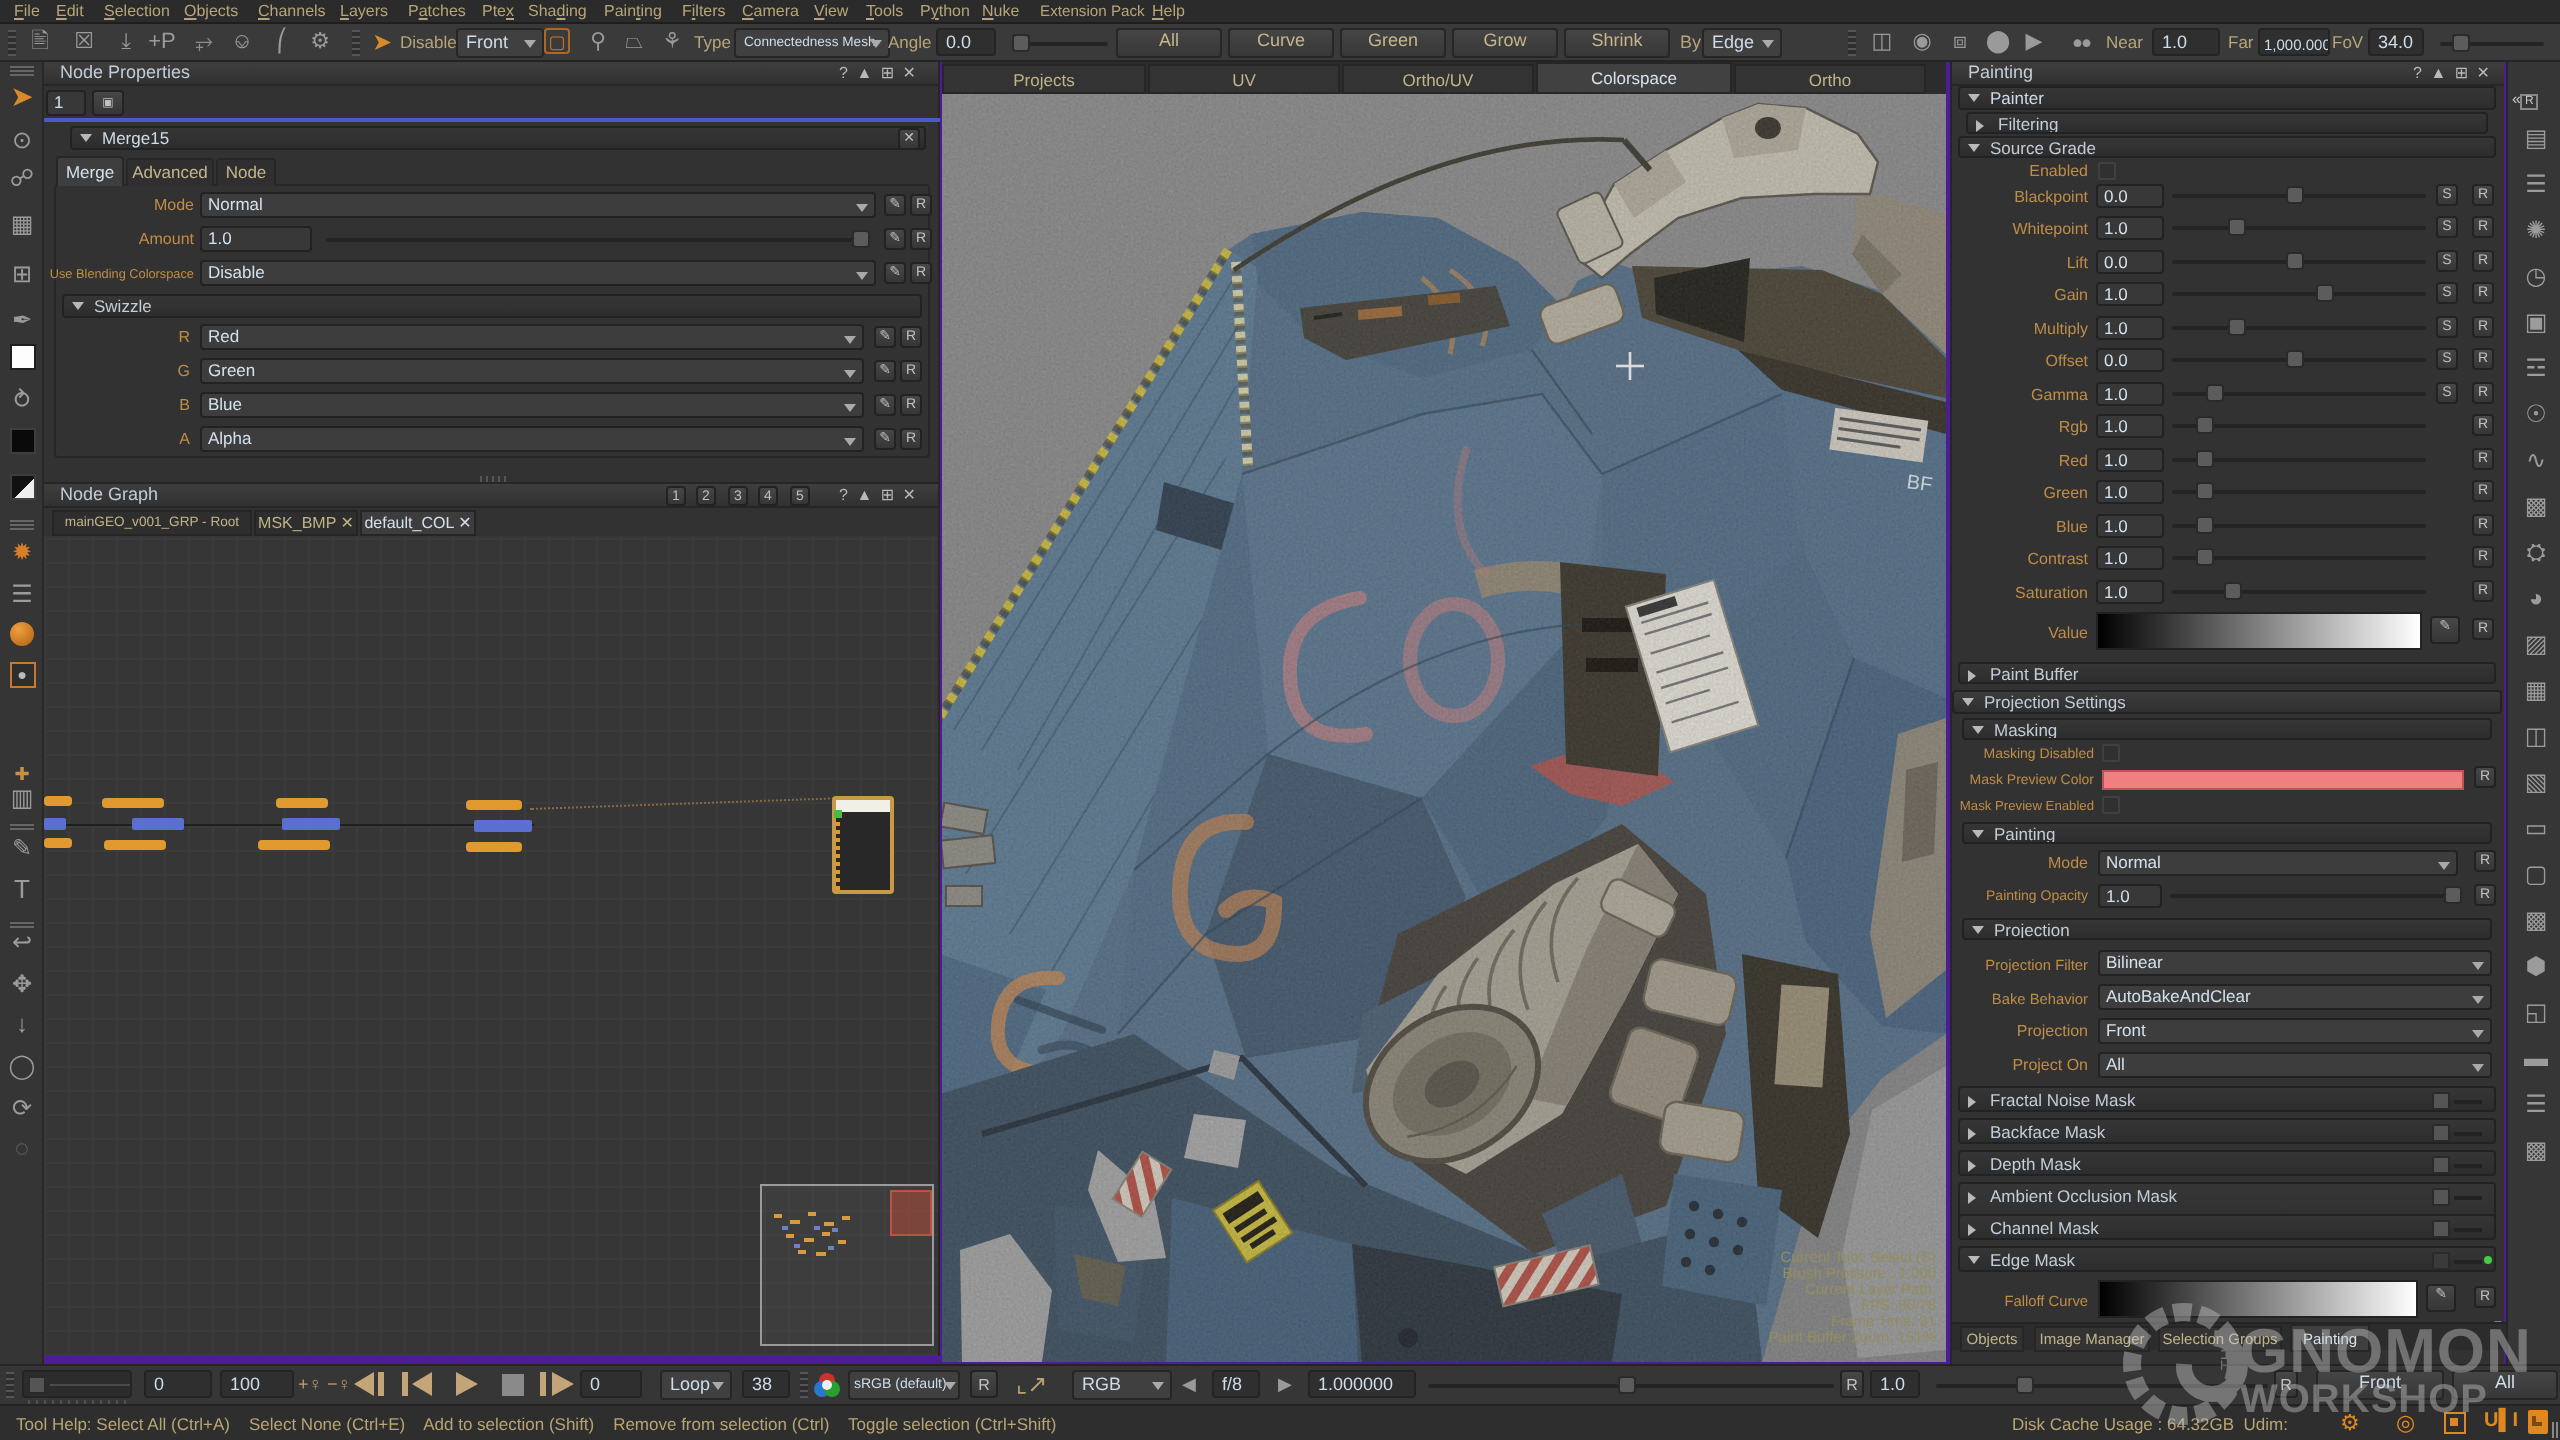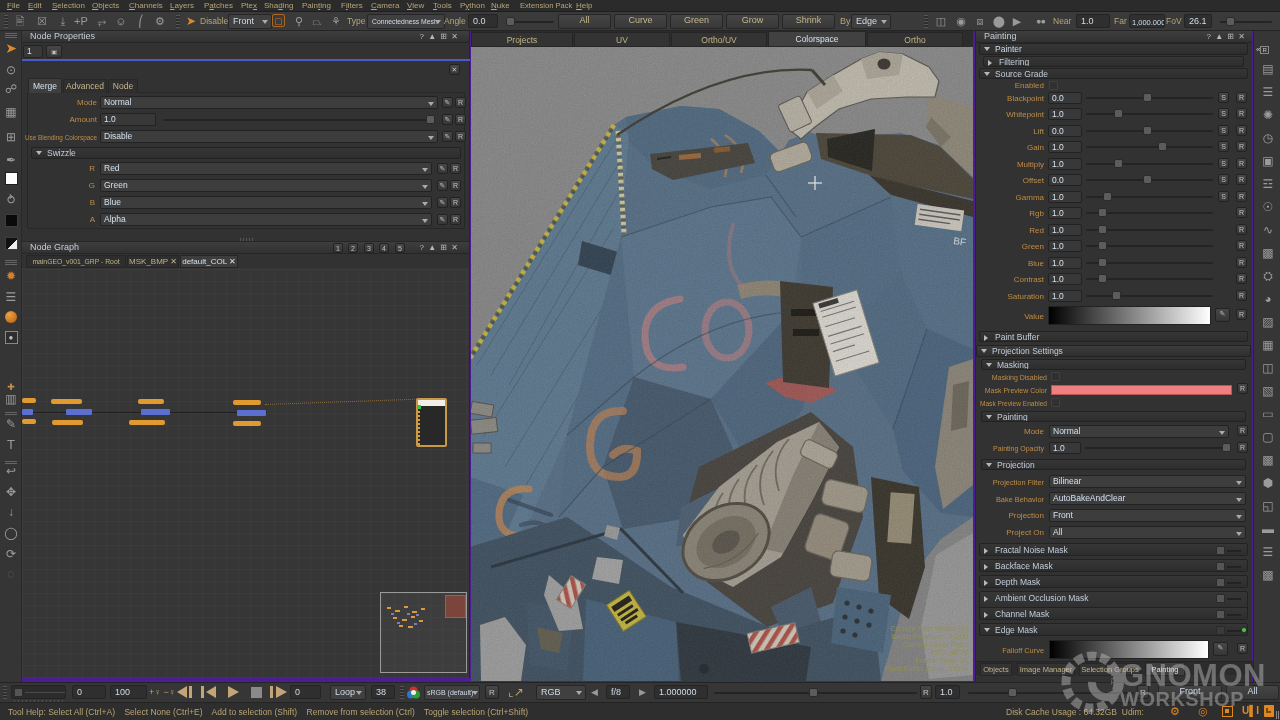--- a/index.html
+++ b/index.html
@@ -98,21 +98,21 @@
 <div class="tbi" style="left:953px">◉</div>
 <div class="tbi" style="left:972px">⧈</div>
 <div class="tbi" style="left:991px">⬤</div>
 <div class="tbi" style="left:1009px">▶</div>
 <div class="tbi" style="left:1033px;font-size:9px">⦁⦁</div>
 <div class="tblbl" style="left:1053px;font-size:8.5px">Near</div>
 <div class="tbin" style="left:1076px;width:34px">1.0</div>
 <div class="tblbl" style="left:1114px;font-size:8.5px">Far</div>
 <div class="tbin" style="left:1129px;width:36px;font-size:7.5px;padding:3px 1px 1px 2px">1,000.000</div>
 <div class="tblbl" style="left:1166px;font-size:8.5px">FoV</div>
-<div class="tbin" style="left:1184px;width:28px">26.1</div>
+<div class="tbin" style="left:1184px;width:28px">34.0</div>
       <div class="slider" style="left:1220px;top:9px;width:52px">
         <div class="slh" style="left:6px"></div>
       </div>
 </div>
 <div id="ltools">
 <div class="lti" style="top:0px;height:8px">
         <div style="margin:2px auto;width:12px;height:5px;background:repeating-linear-gradient(0deg,#666 0 1px,#333 1px 2px)"></div>
       </div>
 <div class="lti" style="top:9px;color:#d98b2b;font-size:14px">➤</div>
 <div class="lti" style="top:31px">⊙</div>
@@ -157,20 +157,21 @@
 <div class="lti" style="top:494px">◯</div>
 <div class="lti" style="top:515px">⟳</div>
 <div class="lti" style="top:535px;color:#777">◌</div>
 </div>
 
 <div class="abs" style="left:22px;top:31px;width:448px;height:211px;background:#323232;border-right:1px solid #262626;border-bottom:1px solid #262626">
 <div class="ptitle">Node Properties<span class="pico" style="right:10px">? ▲ ⊞ ✕</span></div>
 <div class="in" style="left:1px;top:14px;width:20px;height:13px">1</div>
 <div class="sr" style="left:24px;top:14px;width:16px;height:13px;font-size:6px;line-height:12px">▣</div>
 <div class="abs" style="left:0px;top:28px;width:448px;height:2px;background:#4a5ac8"></div>
+<div class="hdr" style="left:13px;top:32px;width:428px;height:12px;color:#cfdcea"><span class="ar ard"></span>Merge15</div>
 <div class="sr" style="left:427px;top:33px;font-size:7px">✕</div>
 <div class="abs" style="left:5px;top:61px;width:438px;height:137px;border:1px solid #272727;border-radius:2px"></div>
 <div class="abs" style="left:6px;top:47px;width:34px;height:15px;background:#3e3e3e;border:1px solid #272727;border-bottom:0;border-radius:2px 2px 0 0;color:#d3e1ee;font-size:8.5px;text-align:center;line-height:14px">Merge</div>
 <div class="abs" style="left:41px;top:48px;width:44px;height:14px;background:#2f2f2f;border:1px solid #272727;border-bottom:0;border-radius:2px 2px 0 0;color:#c5b68c;font-size:8.5px;text-align:center;line-height:13px">Advanced</div>
 <div class="abs" style="left:86px;top:48px;width:30px;height:14px;background:#2f2f2f;border:1px solid #272727;border-bottom:0;border-radius:2px 2px 0 0;color:#c5b68c;font-size:8.5px;text-align:center;line-height:13px">Node</div>
 <div class="lb" style="left:20px;top:67px;width:55px">Mode</div>
 <div class="dd" style="left:78px;top:65px;width:338px;height:13px">Normal<span class="dda"></span></div>
 <div class="sr" style="left:420px;top:66px">✎</div>
 <div class="sr" style="left:433px;top:66px">R</div>
 <div class="lb" style="left:20px;top:84px;width:55px">Amount</div>

